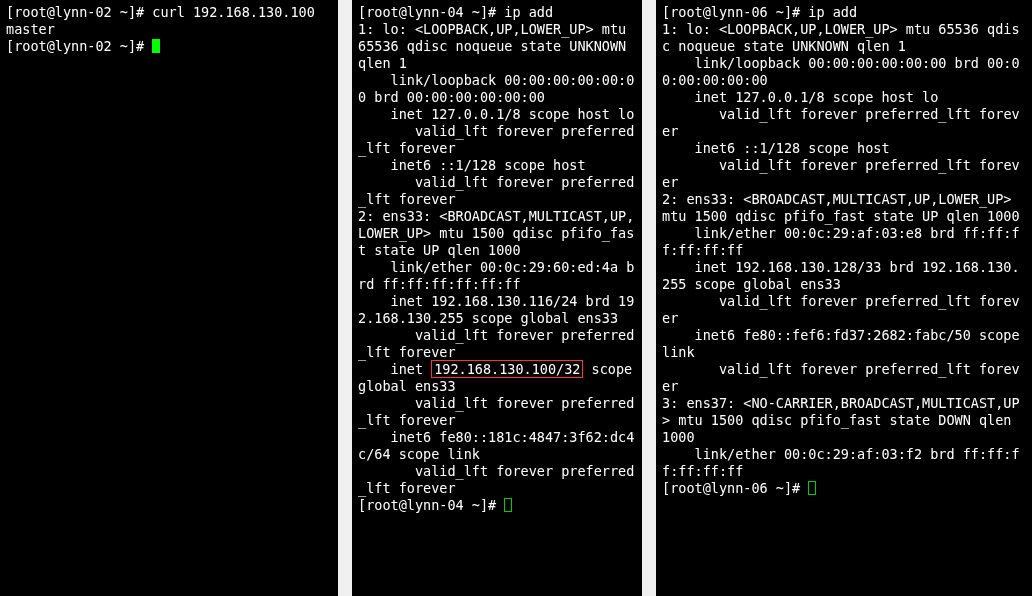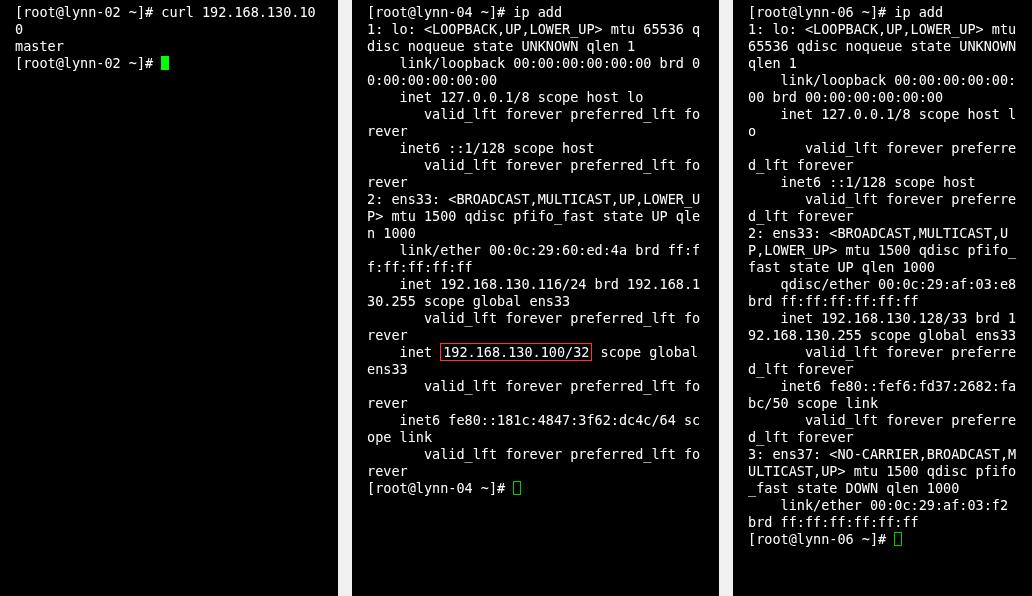--- a/index.html
+++ b/index.html
@@ -9,31 +9,31 @@
     height: 596px;
     background: #eee;
     font-family: "DejaVu Sans Mono", "Consolas", monospace;
     font-size: 13.5px;
     line-height: 17px;
     overflow: hidden;
   }
   .pane {
     background: #000;
     color: #fff;
-    padding: 4px 15px;
+    padding: 4px 6px;
     white-space: pre-wrap;
     word-break: break-all;
     overflow-y: auto;
     position: relative;
   }
   .pane::-webkit-scrollbar { width: 14px; background: #f0f0f0; }
   .pane::-webkit-scrollbar-thumb { background: #c0c0c0; }
   .pane1 { width: 338px; flex-shrink: 0; }
   .divider { width: 14px; background: #f0f0f0; flex-shrink: 0; }
-  .pane2 { width: 367px; flex-shrink: 0; }
+  .pane2 { width: 290px; flex-shrink: 0; }
   .pane3 { flex: 1; }
   .prompt-user { color: #fff; }
   .cursor-green {
     display: inline-block;
     width: 8px;
     height: 14px;
     background: #00ff00;
     vertical-align: -2px;
   }
   .cursor-outline {
@@ -79,21 +79,21 @@
 <div class="divider"></div>
 
 <div class="pane pane3"><span class="prompt-user">[root@lynn-06 ~]# </span><span>ip add</span>
 <span>1: lo: &lt;LOOPBACK,UP,LOWER_UP&gt; mtu 65536 qdisc noqueue state UNKNOWN qlen 1</span>
 <span>    link/loopback 00:00:00:00:00:00 brd 00:00:00:00:00:00</span>
 <span>    inet 127.0.0.1/8 scope host lo</span>
 <span>       valid_lft forever preferred_lft forever</span>
 <span>    inet6 ::1/128 scope host</span>
 <span>       valid_lft forever preferred_lft forever</span>
 <span>2: ens33: &lt;BROADCAST,MULTICAST,UP,LOWER_UP&gt; mtu 1500 qdisc pfifo_fast state UP qlen 1000</span>
-<span>    qdisc/ether 00:0c:29:af:03:e8 brd ff:ff:ff:ff:ff:ff</span>
+<span>    link/ether 00:0c:29:af:03:e8 brd ff:ff:ff:ff:ff:ff</span>
 <span>    inet 192.168.130.128/33 brd 192.168.130.255 scope global ens33</span>
 <span>       valid_lft forever preferred_lft forever</span>
 <span>    inet6 fe80::fef6:fd37:2682:fabc/50 scope link</span>
 <span>       valid_lft forever preferred_lft forever</span>
 <span>3: ens37: &lt;NO-CARRIER,BROADCAST,MULTICAST,UP&gt; mtu 1500 qdisc pfifo_fast state DOWN qlen 1000</span>
 <span>    link/ether 00:0c:29:af:03:f2 brd ff:ff:ff:ff:ff:ff</span>
 <span class="prompt-user">[root@lynn-06 ~]# </span><span class="cursor-outline"></span>
 </div>
 
 </body></html>

